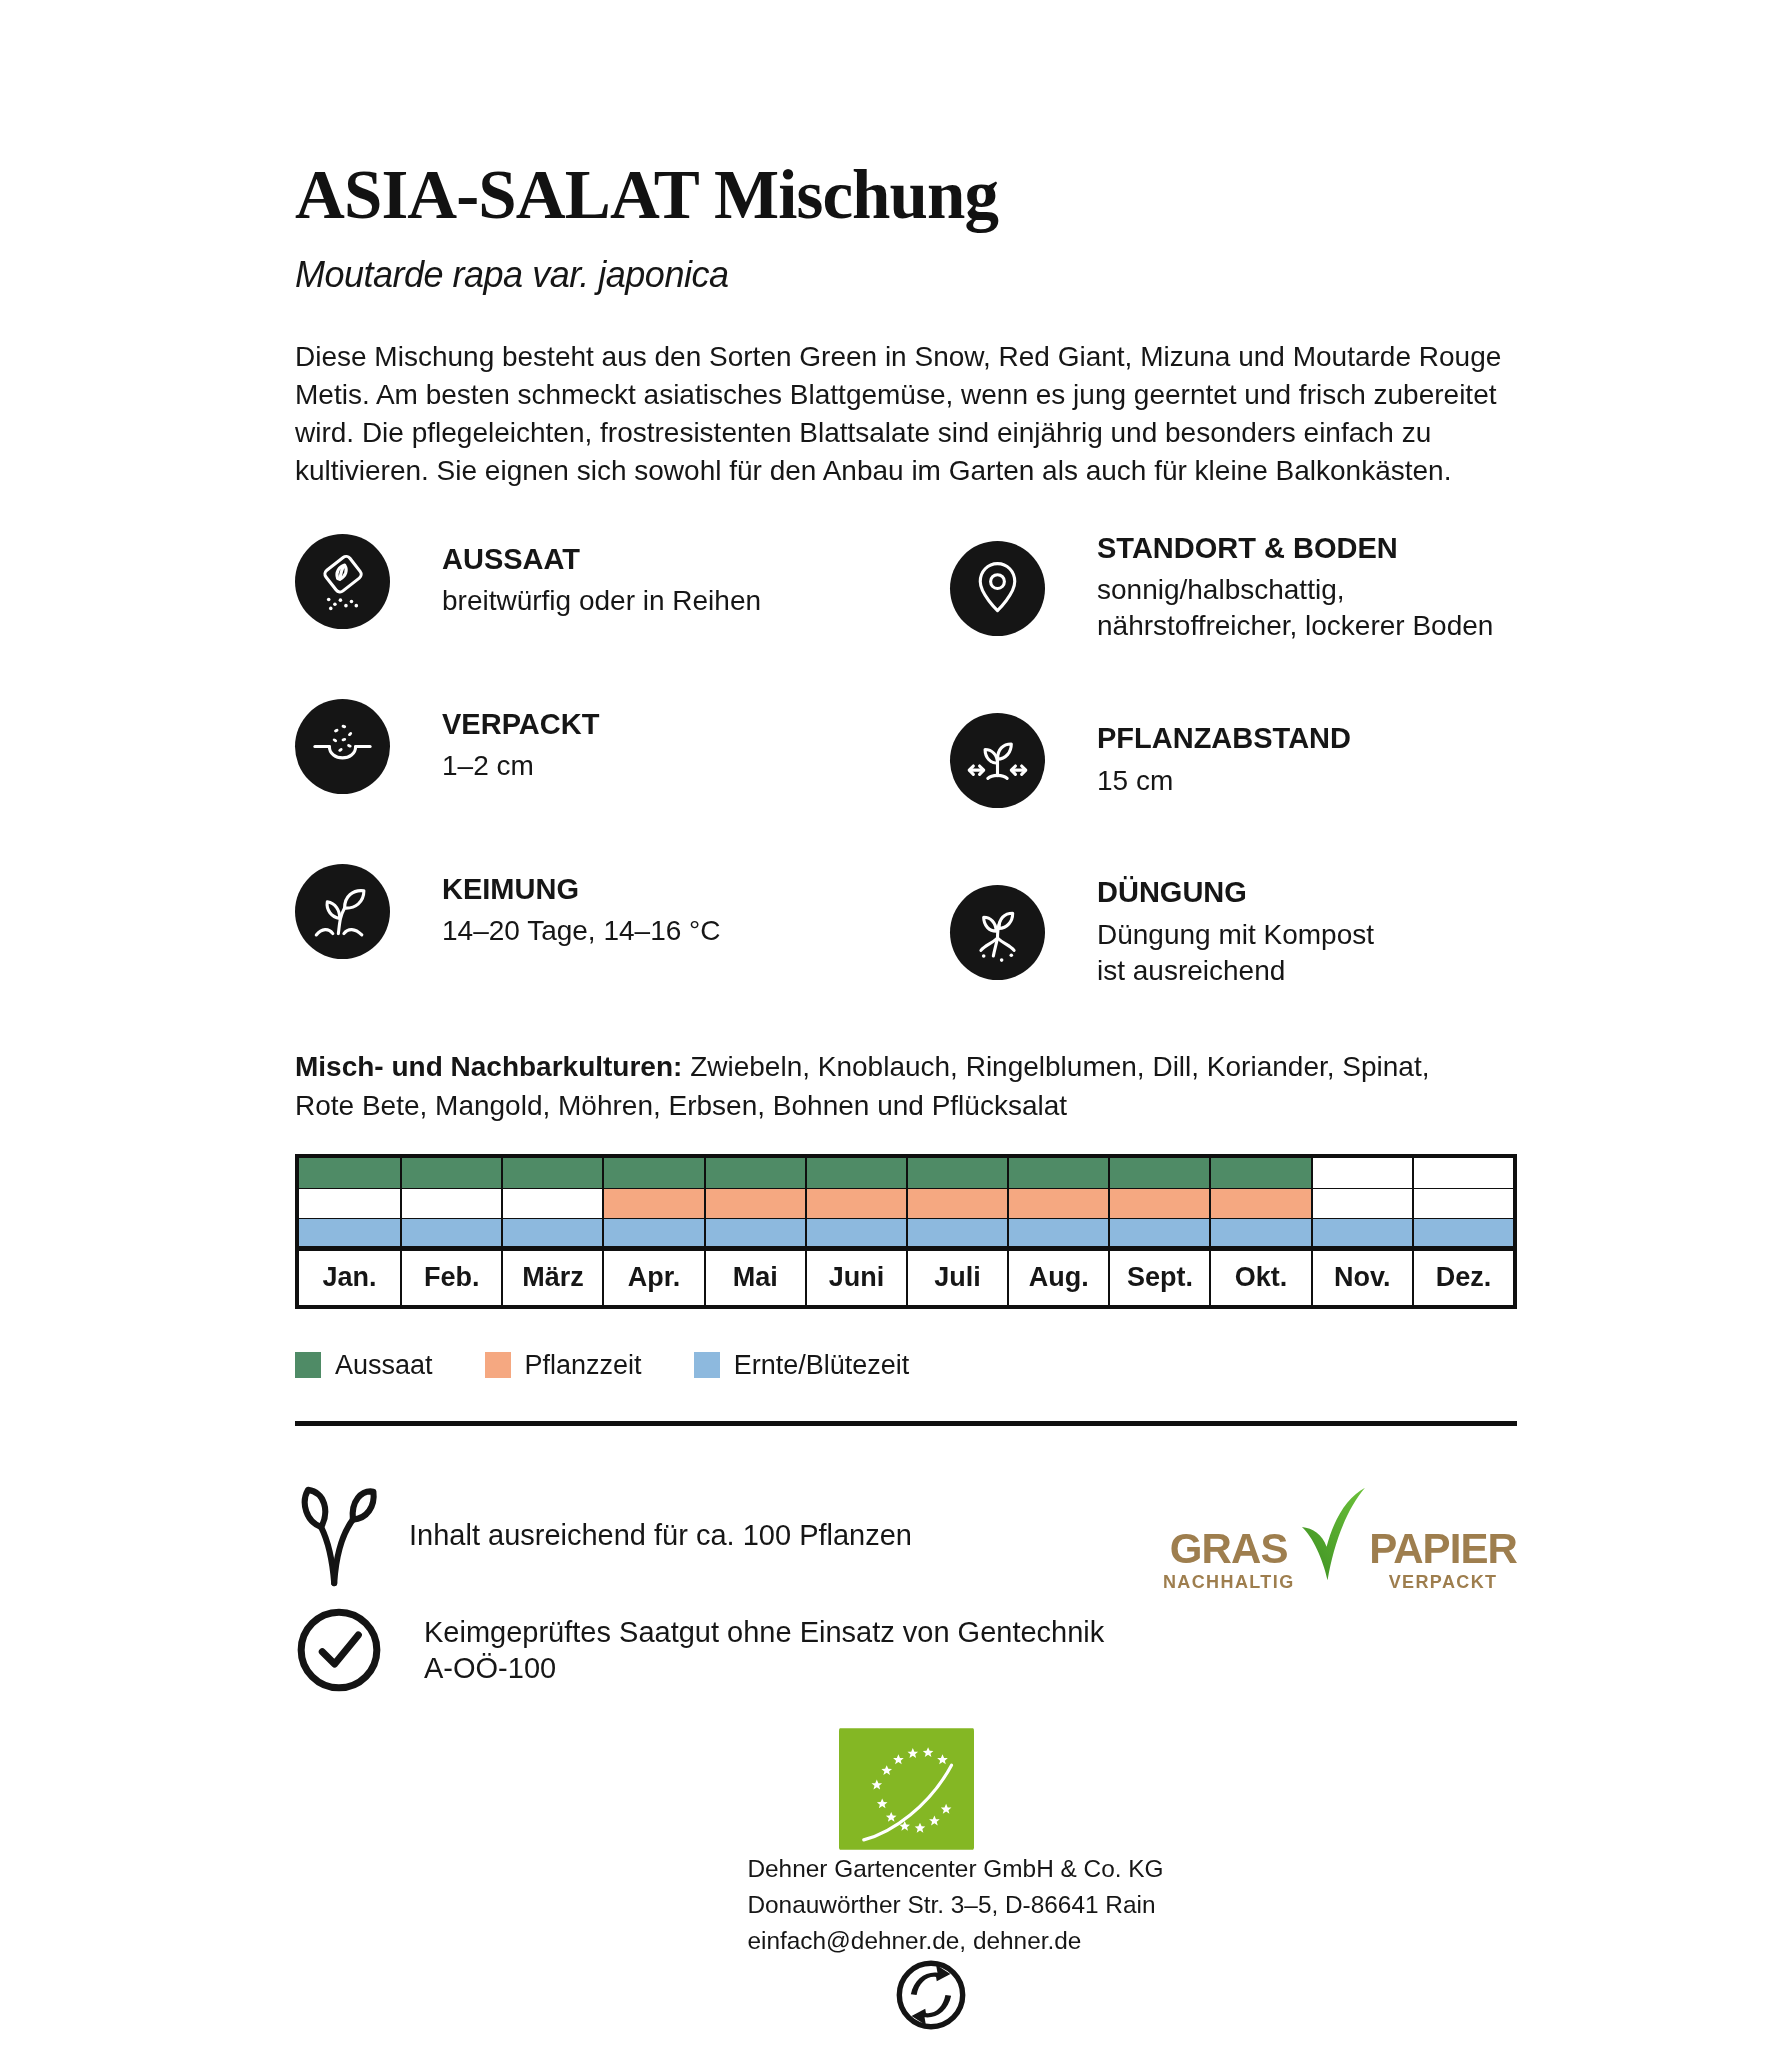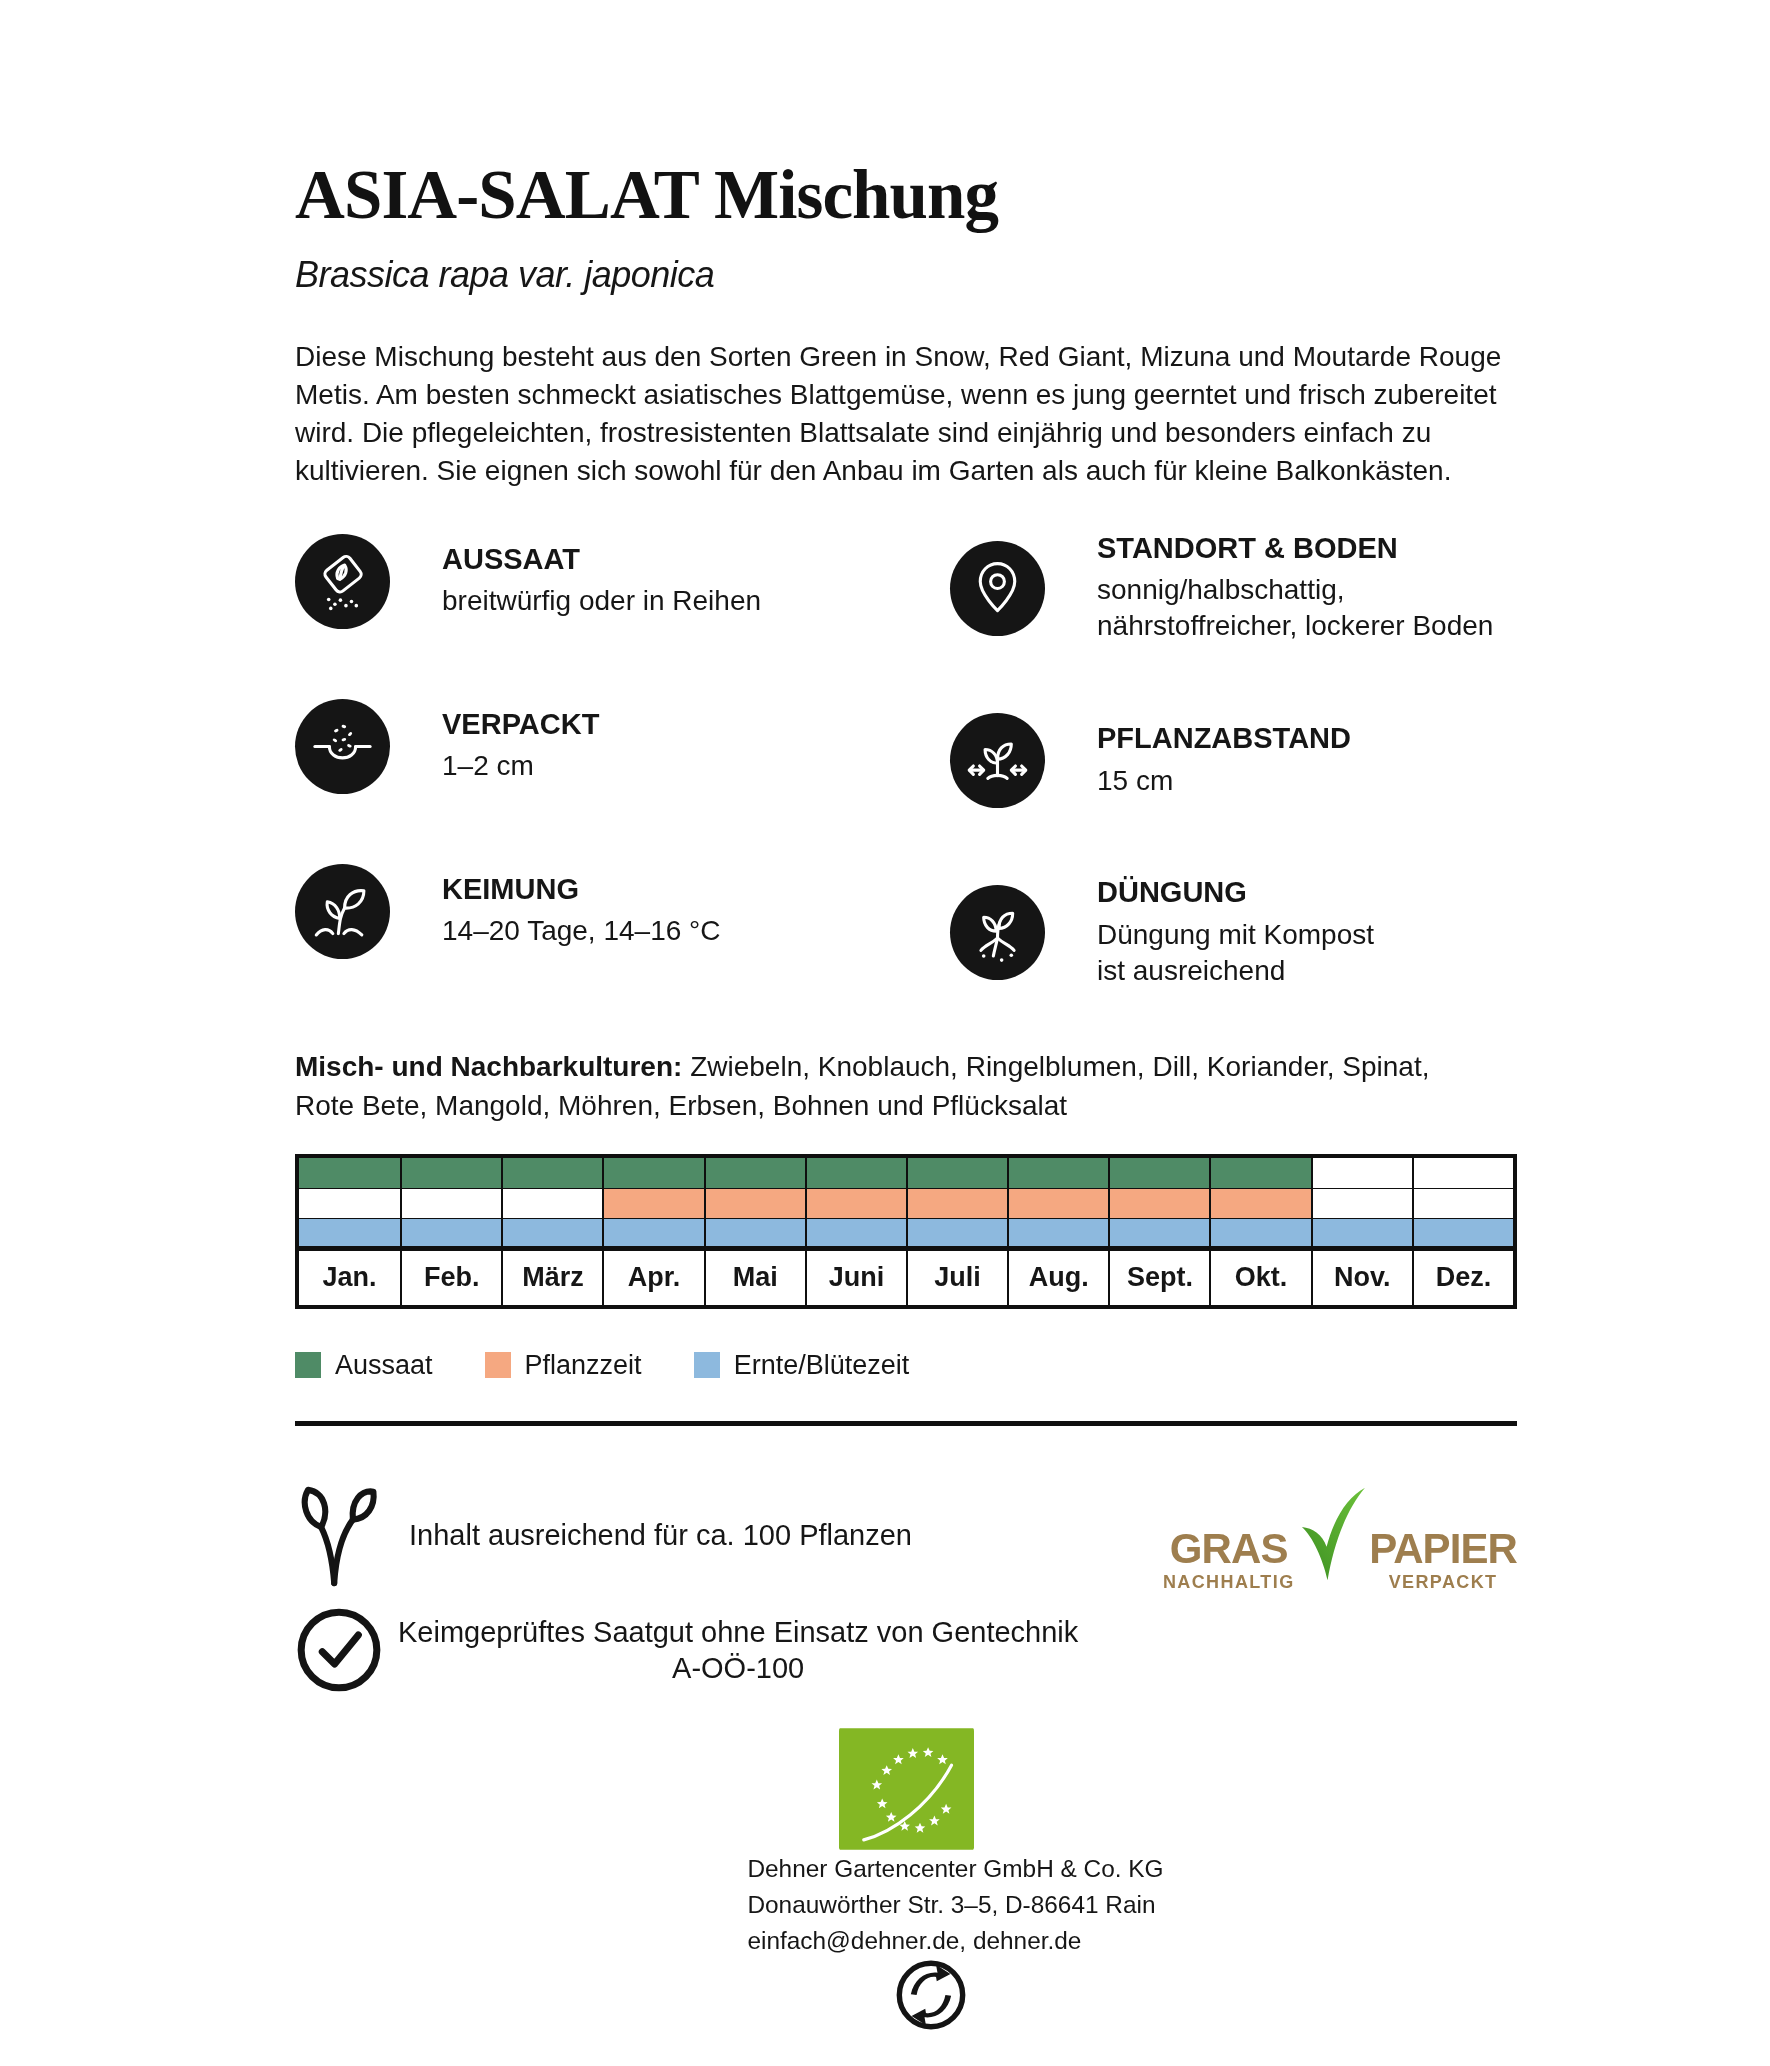--- a/index.html
+++ b/index.html
@@ -44,21 +44,21 @@
   
   .legend { margin-top:41px; display:flex; align-items:center; gap:52px; }
   .legend-item { display:flex; align-items:center; gap:14px; font-size:27px; }
   .swatch { width:26px; height:26px; }
 
   .divider { margin-top:40px; width:1222px; height:5.5px; background:#0f0f0f; }
 
   
   .frow { display:flex; align-items:center; }
   .rowA { margin-top:51px; gap:30px; }
-  .rowB { margin-top:13px; gap:15px;text-align:center; }
+  .rowB { margin-top:13px; gap:41px; }
   .rowC { margin-top:33px;flex-direction:column; }
   .fnote { font-size:29px; line-height:36px; }
   .cert { font-size:29px; line-height:36px; }
 
   
   .gras { margin-left:auto; display:flex; align-items:flex-end; color:#9e7e4e; }
   .gras-col { display:flex; flex-direction:column; align-items:center;text-align:center; }
   .gras-big { font-size:42px; font-weight:700; letter-spacing:-0.9px; line-height:0.95; }
   .gras-sub { margin-top:3.7px; font-size:18px; font-weight:700; letter-spacing:1.4px; }
   .gras svg { width:69px; height:116px; margin:0 2.8px; }
@@ -67,21 +67,21 @@
   .eu-logo { width:135px; height:124px; border-radius:3.7px; overflow:hidden; }
   .address { margin-left:99px; font-size:24.4px; line-height:36px; }
   .recycle { margin-left:50px; width:72px; height:72px; }
 </style>
 </head>
 <body>
 
 <div class="content">
 
   <div class="title-row"><span>ASIA-SALAT</span> <span>Mischung</span></div>
-  <div class="subtitle">Brassica rapa var. japonica</div>
+  <div class="subtitle">Moutarde rapa var. japonica</div>
   <div class="description">Diese Mischung besteht aus den Sorten Green in Snow, Red Giant, Mizuna und Moutarde Rouge
 Metis. Am besten schmeckt asiatisches Blattgemüse, wenn es jung geerntet und frisch zubereitet
 wird. Die pflegeleichten, frostresistenten Blattsalate sind einjährig und besonders einfach zu
 kultivieren. Sie eignen sich sowohl für den Anbau im Garten als auch für kleine Balkonkästen.</div>
 
   <div class="info-grid">
     <div class="info-col left">
 
       <div class="info-item">
         <span class="badge">

